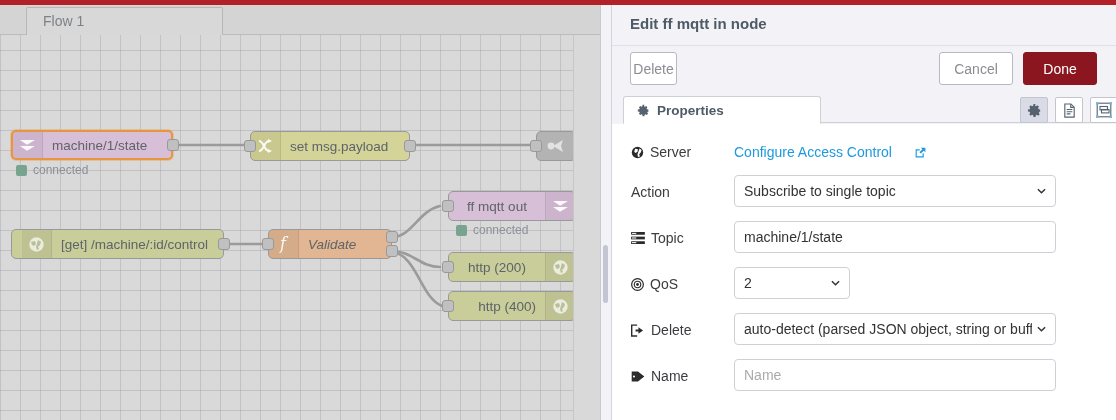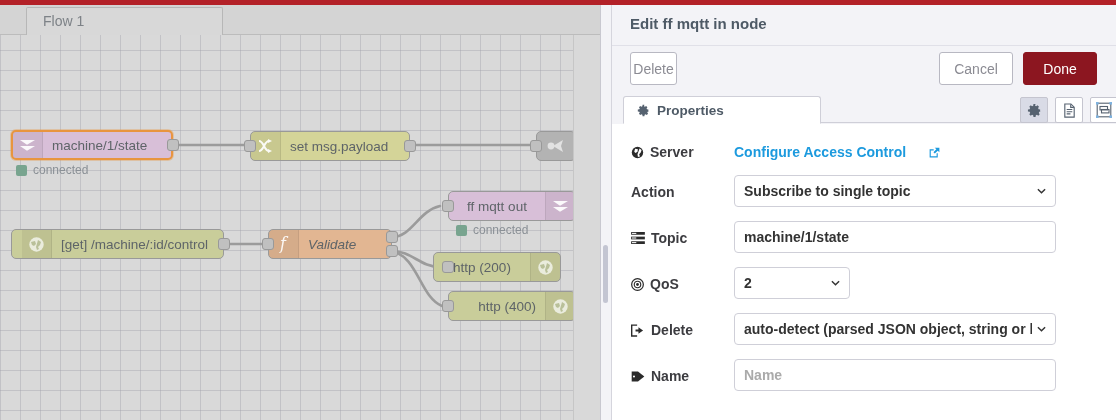--- a/index.html
+++ b/index.html
@@ -163,21 +163,21 @@
   .ed-iconbtn.active { background: #d9dbe6; }
   .ib-1 { left: 397px; }
   .ib-2 { left: 432px; }
   .ib-3 { left: 467px; }
 
   
   .form {
     position: absolute; left: 0; top: 119px; width: 505px; height: 296px;
     background: #fff;
   }
-  .row { position: absolute; left: 19px; width: 470px; height: 34px; font-weight: bold; }
+  .row { position: absolute; left: 19px; width: 470px; height: 34px; }
   .row .lab {
     position: absolute; left: 0; top: 0; width: 103px; height: 34px;
     display: flex; align-items: center; gap: 6px;
     font-size: 14px; color: #3c3c40;
   }
   .row .ctl { position: absolute; left: 103px; top: 0; }
 
   .txt, .sel {
     height: 32px; border: 1px solid #cfcfd8; border-radius: 4px;
     background: #fff; font-size: 14px; color: #333;
@@ -288,21 +288,21 @@
               <path d="M1 2 L16 2 L8 6.8 Z M1 8 L16 8 L8 12.8 Z" fill="#fff"></path>
             </svg>
           </div>
         </div>
         <div class="port" style="left:442px; top:165px;"></div>
         <div class="status" style="left:456px; top:188px;">
           <span class="dot"></span>
           <span>connected</span>
         </div>
 
-        <div class="node n-http icon-right" style="left:433px; top:217px; width:128px;">
+        <div class="node n-http icon-right" style="left:448px; top:217px; width:128px;">
           <div class="lbl" style="text-align:center;">http (200)</div>
           <div class="ico">
             <svg class="glyph" width="17" height="17" viewBox="0 0 17 17">
               <circle cx="8.5" cy="8.5" r="7.2" fill="#eef0e4"></circle>
               <path d="M3 6 L7 5 L8 8 L6 10 L4 9 Z M10 4 L13 6 L12 9 L10 11 L11 13 L9 14 L8 11 Z" fill="#b9c09a"></path>
             </svg>
           </div>
         </div>
         <div class="port" style="left:442px; top:226px;"></div>
 

